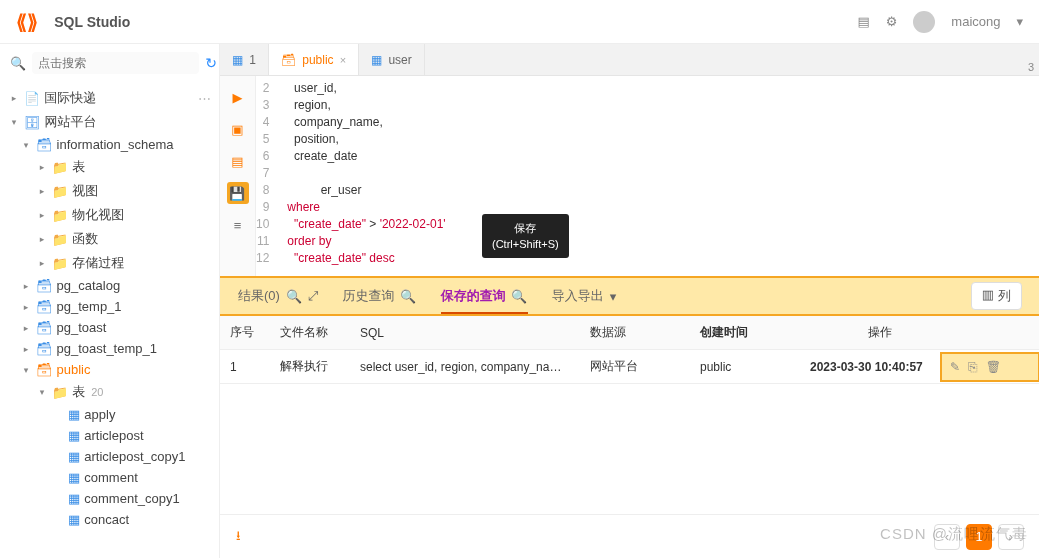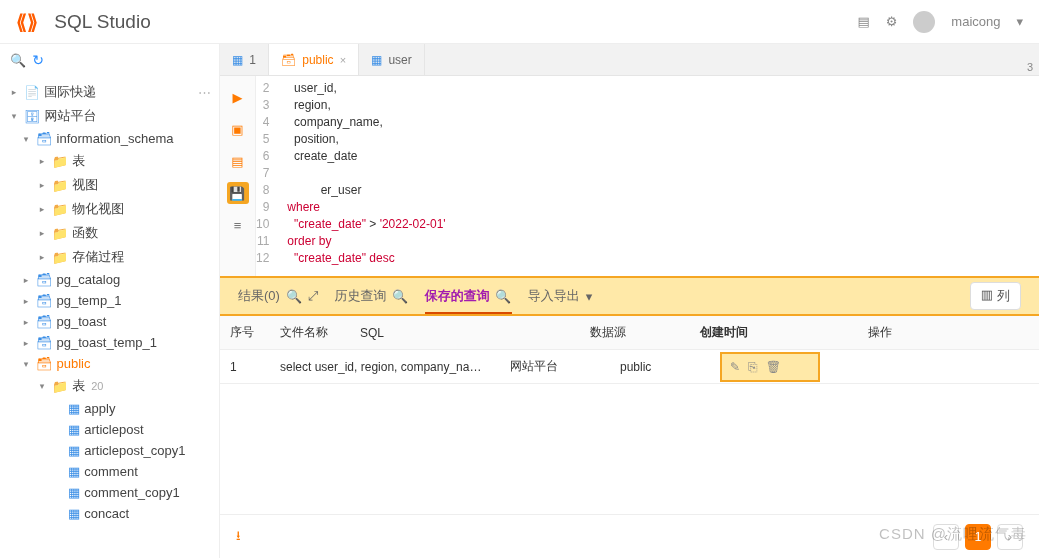--- a/index.html
+++ b/index.html
@@ -1,19 +1,19 @@
 <!DOCTYPE html>
 <html><head>
 <meta charset="utf-8">
 <style>
 * { margin:0; padding:0; box-sizing:border-box; font-family:-apple-system,"Segoe UI",sans-serif; }
 body { background:#fff; color:#333; font-size:13px; width:1039px; height:558px; overflow:hidden; position:relative; }
 .header { height:44px; display:flex; align-items:center; border-bottom:1px solid #eee; padding:0 16px; }
 .logo { color:#ff5c00; font-size:20px; margin-right:16px; font-weight:bold; }
-.app-title { color:#555; font-size:19px; }
+.app-title { color:#555; font-size:14px;font-weight:bold; }
 .header-right { margin-left:auto; display:flex; align-items:center; gap:16px; color:#888; }
 .avatar { width:22px; height:22px; border-radius:50%; background:#ccc; }
 .body { display:flex; height:514px; }
 .sidebar { width:220px; border-right:1px solid #eee; display:flex; flex-direction:column; }
 .search-row { display:flex; align-items:center; padding:8px 10px; gap:6px; }
 .search-input { flex:1; border:none; outline:none; padding:4px 6px; font-size:12px; color:#999; background:#fafafa; border-radius:4px; }
 .refresh-icn { color:#2a8cff; font-size:14px; }
 .tree { flex:1; overflow:auto; padding:4px 0; }
 .tree-row { display:flex; align-items:center; padding:3px 8px; cursor:pointer; gap:4px; white-space:nowrap; }
 .caret { width:12px; color:#888; font-size:9px; text-align:center; }
@@ -36,21 +36,21 @@
 .editor-wrap { display:flex; height:200px; }
 .toolbar { width:36px; background:#fafafa; display:flex; flex-direction:column; align-items:center; gap:10px; padding:10px 0; border-right:1px solid #eee; }
 .tool-btn { width:22px; height:22px; display:flex; align-items:center; justify-content:center; color:#ff7a00; cursor:pointer; border-radius:3px; }
 .tool-btn.save { background:#f5a623; color:#fff; }
 .editor { flex:1; display:flex; font-family:Menlo,Consolas,monospace; font-size:12px; overflow:hidden; }
 .gutter { background:#fff; color:#aaa; padding:4px 10px 4px 0; text-align:right; line-height:17px; }
 .code { padding:4px 8px; line-height:17px; white-space:pre; }
 .kw { color:#c03; }
 .str { color:#c03; }
 .tooltip { position:absolute; left:262px; top:170px; background:#222; color:#fff; padding:6px 10px; border-radius:3px; font-size:11px; line-height:16px; text-align:center; z-index:10; }
-.result-tabs { display:flex; align-items:center; height:40px; gap:16px; padding:14px 18px; border-top:1px solid #eee; position:relative; }
+.result-tabs { display:flex; align-items:center; height:40px; gap:24px; padding:14px 18px; border-top:1px solid #eee; position:relative; }
 .result-tabs.hl { background:#ffe9a8; border:2px solid #f5a623; border-left:none; border-right:none; }
 .rtab { display:flex; align-items:center; gap:6px; color:#666; font-size:13px; cursor:pointer; }
 .rtab.active { color:#a21caf; font-weight:700; position:relative; }
 .rtab.active::after { content:""; position:absolute; bottom:-9px; left:0; right:0; height:2px; background:#d84a00; }
 .col-btn { margin-left:auto; border:1px solid #ddd; padding:4px 10px; border-radius:4px; background:#fff; display:flex; gap:4px; color:#555; }
 .grid-head, .grid-row { display:flex; align-items:center; font-size:12px; border-bottom:1px solid #eee; background:#fafafa; }
 .grid-row { background:#fff; }
 .gc { padding:8px 10px; overflow:hidden; text-overflow:ellipsis; white-space:nowrap; }
 .c-idx{width:50px;} .c-name{width:80px;} .c-sql{width:230px;} .c-ds{width:110px;} .c-db{width:110px;} .c-time{width:140px;font-weight:bold;} .c-ops{width:100px;}
 .ops-cell { display:flex; gap:8px; color:#888; border:2px solid #f5a623; background:#ffe9a8; padding:6px 8px; }
@@ -74,20 +74,21 @@
     <span class="avatar"></span>
     <span>maicong</span>
     <span>▾</span>
   </div>
 </div>
 
 <div class="body">
   <div class="sidebar">
     <div class="search-row">
       <span style="color:#bbb">🔍</span>
+      <input class="search-input" placeholder="点击搜索" style="">
       <span class="refresh-icn">↻</span>
     </div>
     <div class="tree">
       <div class="tree-row">
           <span class="caret">▸</span>
           <span>📄</span>
           <span class="tree-lab">国际快递</span>
           <span class="more">⋯</span>
         </div>
       <div class="tree-row">
@@ -216,20 +217,24 @@
         <span class="tool-btn">▤</span>
         <span class="tool-btn save">💾</span>
         <span class="tool-btn" style="color:#777">≡</span>
       </div>
       <div class="editor">
         <div class="gutter" id="gutter">2<br>3<br>4<br>5<br>6<br>7<br>8<br>9<br>10<br>11<br>12<br></div>
         <div class="code" id="code">  user_id,<br>  region,<br>  company_name,<br>  position,<br>  create_date<br><br>          er_user<br><span class="kw">where</span><br>  <span class="str">"create_date"</span> &gt; <span class="str">'2022-02-01'</span><br><span class="kw">order by</span><br>  <span class="str">"create_date"</span> <span class="kw">desc</span><br></div>
       </div>
     </div>
 
+    <div class="tooltip">
+      <div>保存</div>
+      <div>(Ctrl+Shift+S)</div>
+    </div>
 
     <div class="result-tabs hl">
       <span class="rtab">
           <span>结果(0)</span> 
           <span>🔍</span> 
           <span>⤢</span>
         </span>
       <span class="rtab">
           <span>历史查询</span> 
           <span>🔍</span>
@@ -251,23 +256,25 @@
     <div class="grid-head">
       <div class="gc c-idx">序号</div>
       <div class="gc c-name">文件名称</div>
       <div class="gc c-sql">SQL</div>
       <div class="gc c-ds">数据源</div>
       <div class="gc c-time">创建时间</div>
       <div class="gc c-ops" style="text-align:center">操作</div>
     </div>
     <div class="grid-row">
       <div class="gc c-idx">1</div>
+      <div class="gc c-name">解释执行</div>
       <div class="gc c-sql">select user_id, region, company_name, pos...</div>
       <div class="gc c-ds">网站平台</div>
       <div class="gc c-db">public</div>
+      <div class="gc c-time">2023-03-30 10:40:57</div>
       <div class="ops-cell c-ops">
         <span>✎</span>
         <span>⎘</span>
         <span>🗑</span>
       </div>
     </div>
 
     <div class="footer">
       <span class="dl-icon">⭳</span>
       <div class="pager">

